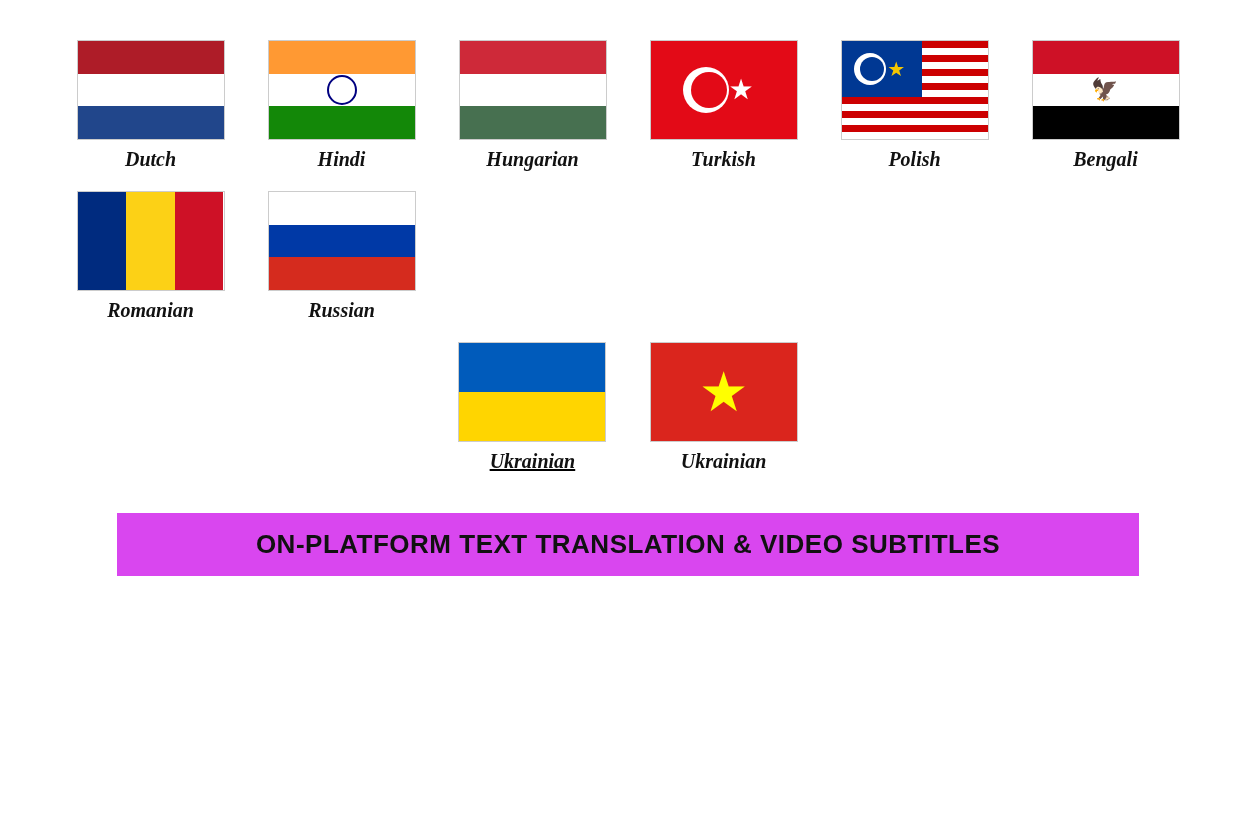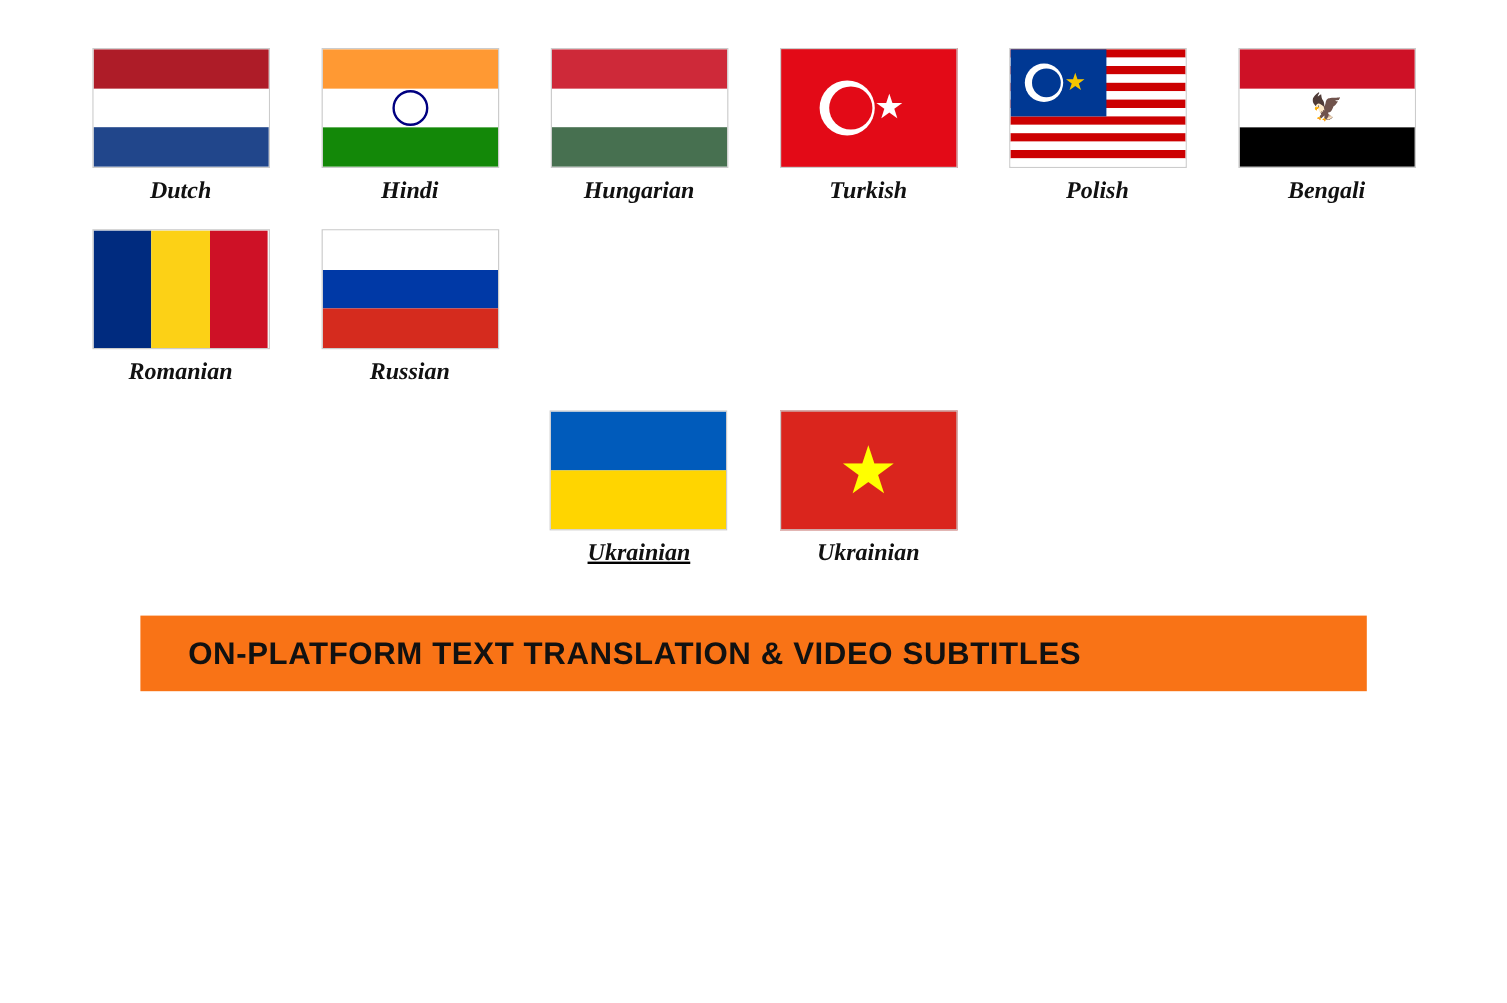--- a/index.html
+++ b/index.html
@@ -174,23 +174,24 @@
     }
 
     .banner-container {
       width: 100%;
       display: flex;
       justify-content: center;
       margin-top: 10px;
     }
 
     .banner {
-      background: #f97316;
+      background: #d946ef;
       padding: 16px 40px;
       width: 90%;
+      text-align: center;
     }
 
     .banner-text {
       font-family: Arial, Helvetica, sans-serif;
       font-weight: 900;
       font-size: 26px;
       color: #111111;
       letter-spacing: 0.5px;
     }
   </style>

